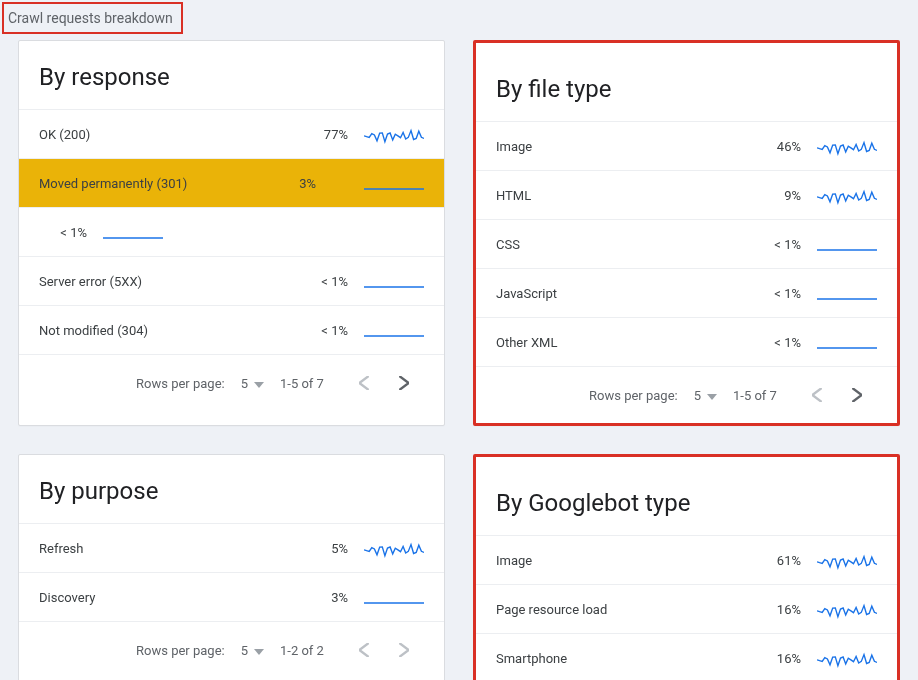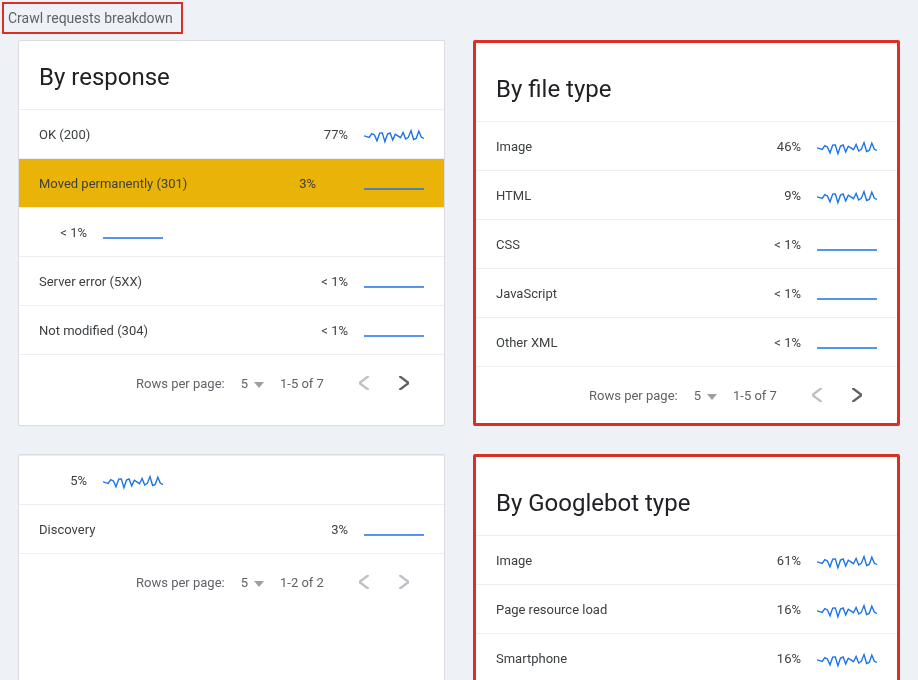--- a/index.html
+++ b/index.html
@@ -236,22 +236,24 @@
         </span>
       <span class="chev">
           <svg viewBox="0 0 8 12">
             <path d="M0 0 L8 6 L0 12" fill="none" stroke="#5f6368" stroke-width="2"></path>
           </svg>
         </span>
     </div>
   </div>
 
   <div class="card">
+    <div class="card-header">By purpose</div>
     <div>
         <div class="row">
+          <span class="row-label">Refresh</span>
           <span class="row-pct">5%</span>
           <span class="spark"><svg viewBox="0 0 60 20" width="60" height="20">
               <path d="M0.0 11.8 L2.6 12.7 L5.2 13.5 L7.8 9.6 L10.4 11.0 L13.0 16.8 L15.7 9.1 L18.3 8.9 L20.9 17.7 L23.5 10.0 L26.1 9.0 L28.7 15.9 L31.3 10.2 L33.9 11.9 L36.5 13.7 L39.1 8.5 L41.7 15.0 L44.3 13.4 L47.0 6.6 L49.6 15.5 L52.2 14.4 L54.8 7.2 L57.4 13.3 L60.0 14.4" fill="none" stroke="#1a73e8" stroke-width="1.4"></path>
             </svg></span>
         </div>
         <div class="row">
           <span class="row-label">Discovery</span>
           <span class="row-pct">3%</span>
           <span class="spark"><svg viewBox="0 0 60 20" width="60" height="20">
               <path d="M0 16 L60 16" fill="none" stroke="#1a73e8" stroke-width="1.4"></path>

